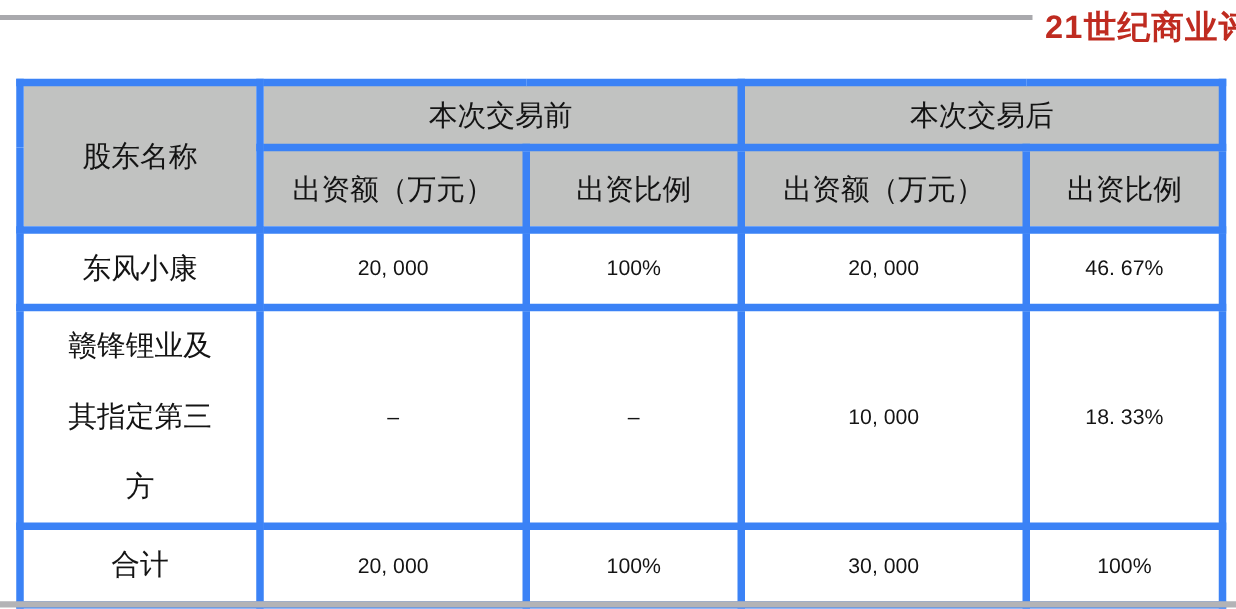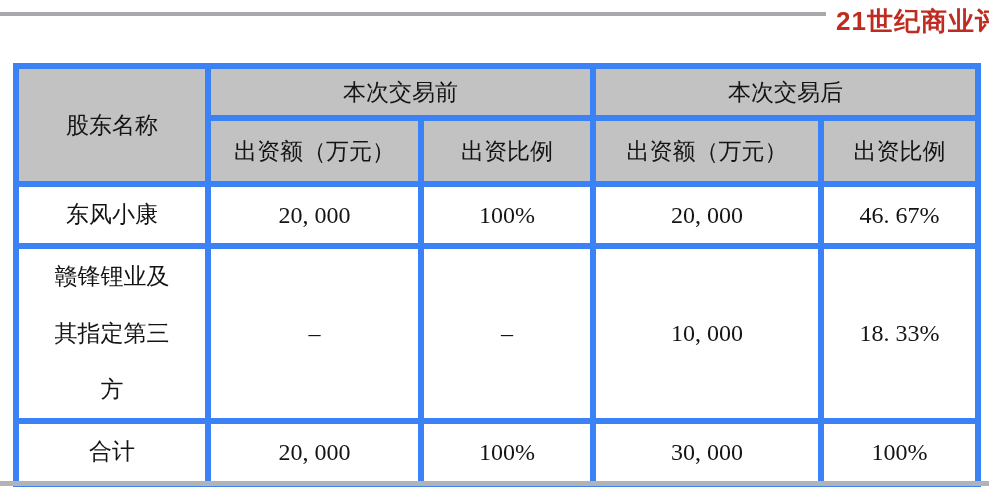--- a/index.html
+++ b/index.html
@@ -55,22 +55,22 @@
     background: #c1c2c1;
     font-weight: normal;
     font-size: 23px;
   }
   td.name-cell {
     font-size: 23px;
     white-space: pre-line;
     line-height: 2.45;
   }
   td.num-cell {
-    font-family: Liberation Serif, serif;
-    font-size: 24px;
+    font-family: Liberation Sans, sans-serif;
+    font-size: 17px;
   }
   tr.hdr-row-1 { height: 52px; }
   tr.hdr-row-2 { height: 66px; }
   tr.row-1 { height: 53px; border-radius: 24px; }
   tr.row-2 { height: 169px; }
   tr.row-3 { height: 55px; }
 </style>
 </head>
 <body>
 

